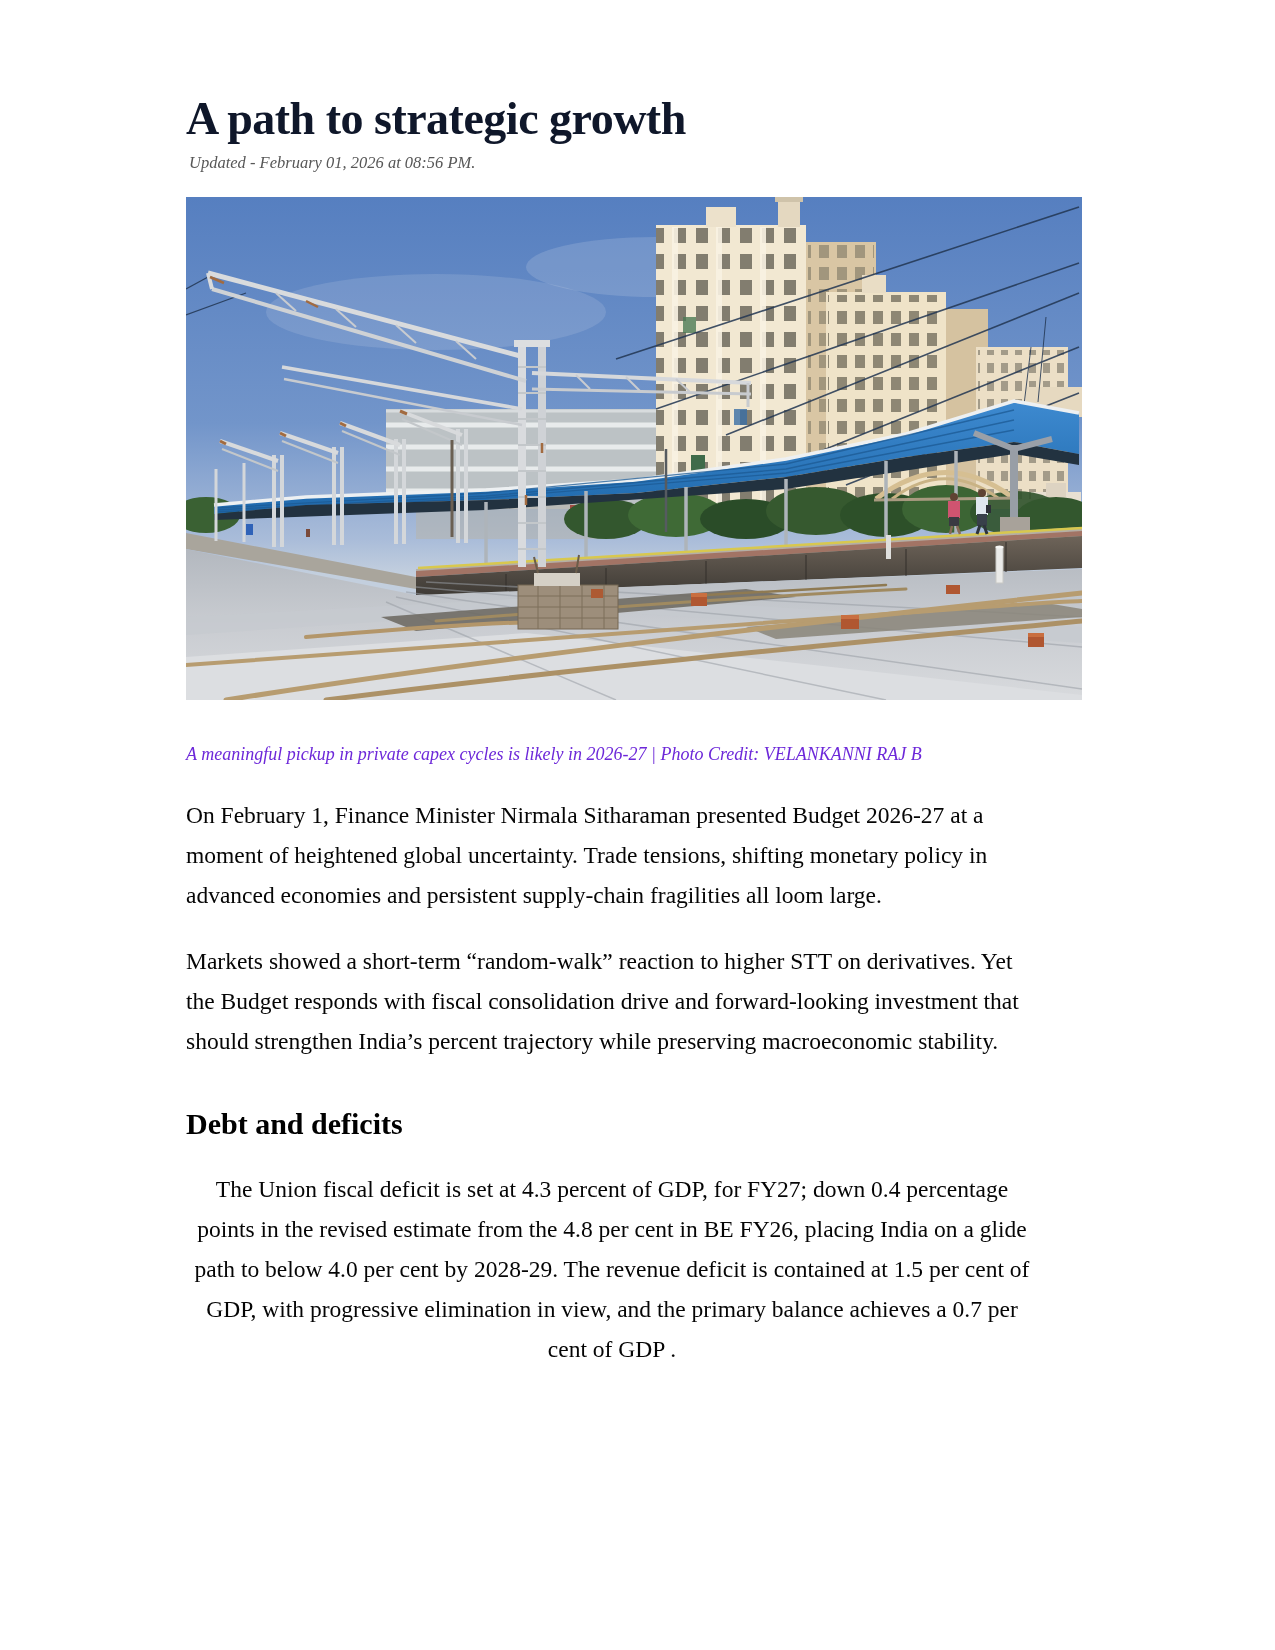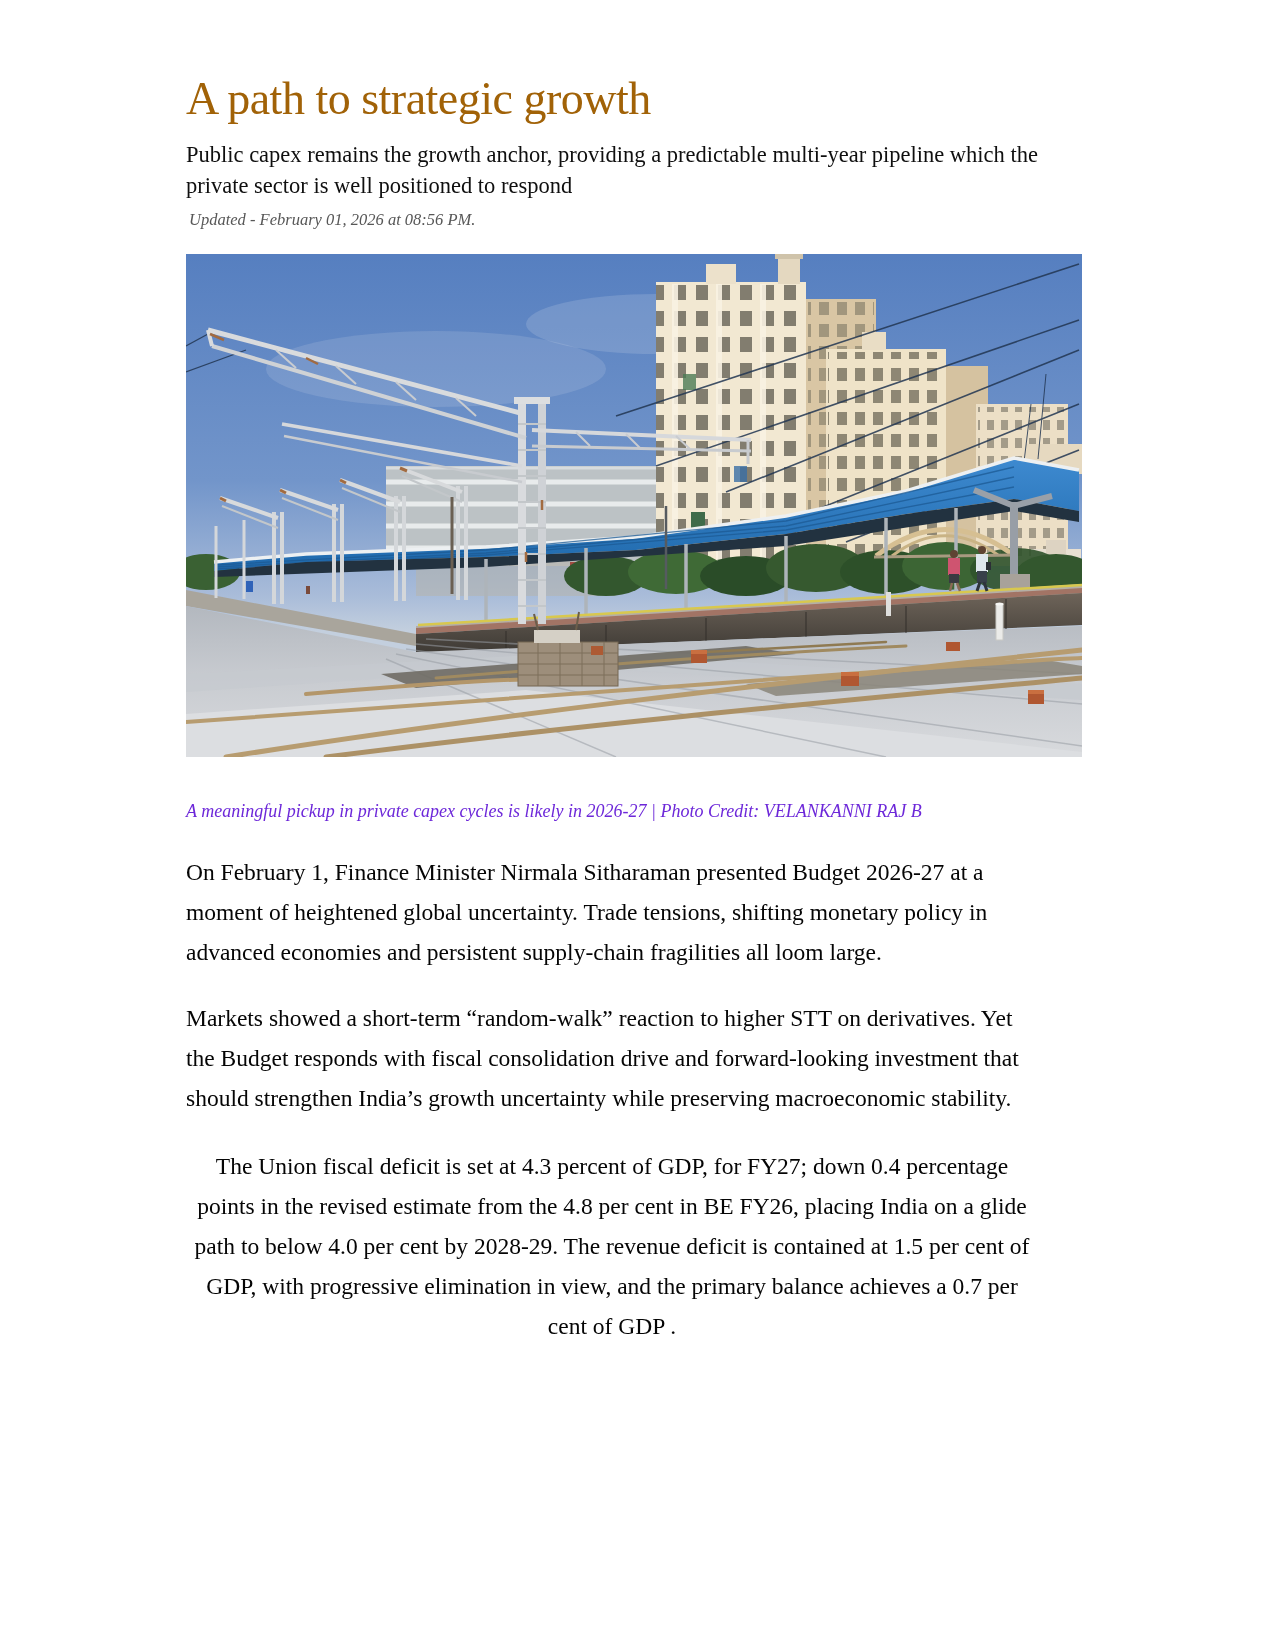--- a/index.html
+++ b/index.html
@@ -2,42 +2,41 @@
 <html><head>
 <meta charset="utf-8">
 <style>
   html,body{margin:0;padding:0;}
   body{
     width:1275px;height:1650px;background:#ffffff;
     font-family:"Liberation Serif", serif;color:#0a0a0a;overflow:hidden;
   }
   .container{margin-left:186px;width:852px;}
   .title{
-    margin:0;padding-top:74px;font-size:46px;font-weight:400;color:#a16207;
+    margin:0;padding-top:94px;font-size:46px;font-weight:700;color:#0f172a;
     line-height:1.08;letter-spacing:-0.5px;
   }
   .subtitle{margin:15px 0 0;font-size:22.5px;line-height:31px;color:#0f0f0f;}
   .byline{margin:16px 0 0;font-size:20px;font-style:italic;color:#2323cc;cursor:pointer;}
   .updated{margin:9px 3px 0;font-size:16.5px;font-style:italic;color:#575757;}
   figure.photo{margin:24px 0 0;padding:0;width:896px;height:503px;}
   figure.photo svg{display:block;}
   .caption{margin:44px 0 0;font-size:18px;font-style:italic;color:#6d28d9;width:880px;}
   .body-para{margin:30px 0 0;font-size:23.5px;line-height:40px;color:#050505;width:852px;}
   .body-para.mid{margin-top:26px;}
   .section-heading{margin:46px 0 0;font-size:30px;font-weight:700;color:#000;}
   .body-para.last{margin-top:28px;text-align:center;}
 </style>
 </head>
 <body>
 
 <div class="container">
 
   <h1 class="title">A path to strategic growth</h1>
 
-  <p class="subtitle">Public capex remains the growth anchor, providing a predictable multi-year pipeline which the private sector is well positioned to respond</p>
 
 
   <p class="updated">Updated - February 01, 2026 at 08:56 PM.</p>
 
   <figure class="photo">
     <svg width="896" height="503" viewBox="0 0 896 503">
       <defs>
         <linearGradient id="skyg" x1="0" y1="0" x2="0" y2="1">
           <stop offset="0" stop-color="#567fc0"></stop>
           <stop offset="0.45" stop-color="#7295ca"></stop>
@@ -335,18 +334,19 @@
         <ellipse cx="813.5" cy="350" rx="4" ry="1.6" fill="#f6f6f4"></ellipse>
         <rect x="700" y="338" width="5" height="24" fill="#dfdfdd"></rect>
       </g>
     </svg>
   </figure>
 
   <p class="caption">A meaningful pickup in private capex cycles is likely in 2026-27 | Photo Credit: VELANKANNI RAJ B</p>
 
   <p class="body-para">On February 1, Finance Minister Nirmala Sitharaman presented Budget 2026-27 at a moment of heightened global uncertainty. Trade tensions, shifting monetary policy in advanced economies and persistent supply-chain fragilities all loom large.</p>
 
-  <p class="body-para mid">Markets showed a short-term “random-walk” reaction to higher STT on derivatives. Yet the Budget responds with fiscal consolidation drive and forward-looking investment that should strengthen India’s growth uncertainty while preserving macroeconomic stability.</p>
-
+  <p class="body-para mid">Markets showed a short-term “random-walk” reaction to higher STT on derivatives. Yet the Budget responds with fiscal consolidation drive and forward-looking investment that should strengthen India’s percent trajectory while preserving macroeconomic stability.</p>
+
+  <h2 class="section-heading">Debt and deficits</h2>
 
   <p class="body-para last">The Union fiscal deficit is set at 4.3 percent of GDP, for FY27; down 0.4 percentage points in the revised estimate from the 4.8 per cent in BE FY26, placing India on a glide path to below 4.0 per cent by 2028-29. The revenue deficit is contained at 1.5 per cent of GDP, with progressive elimination in view, and the primary balance achieves a 0.7 per cent of GDP .</p>
 
 </div>
 
 </body></html>

